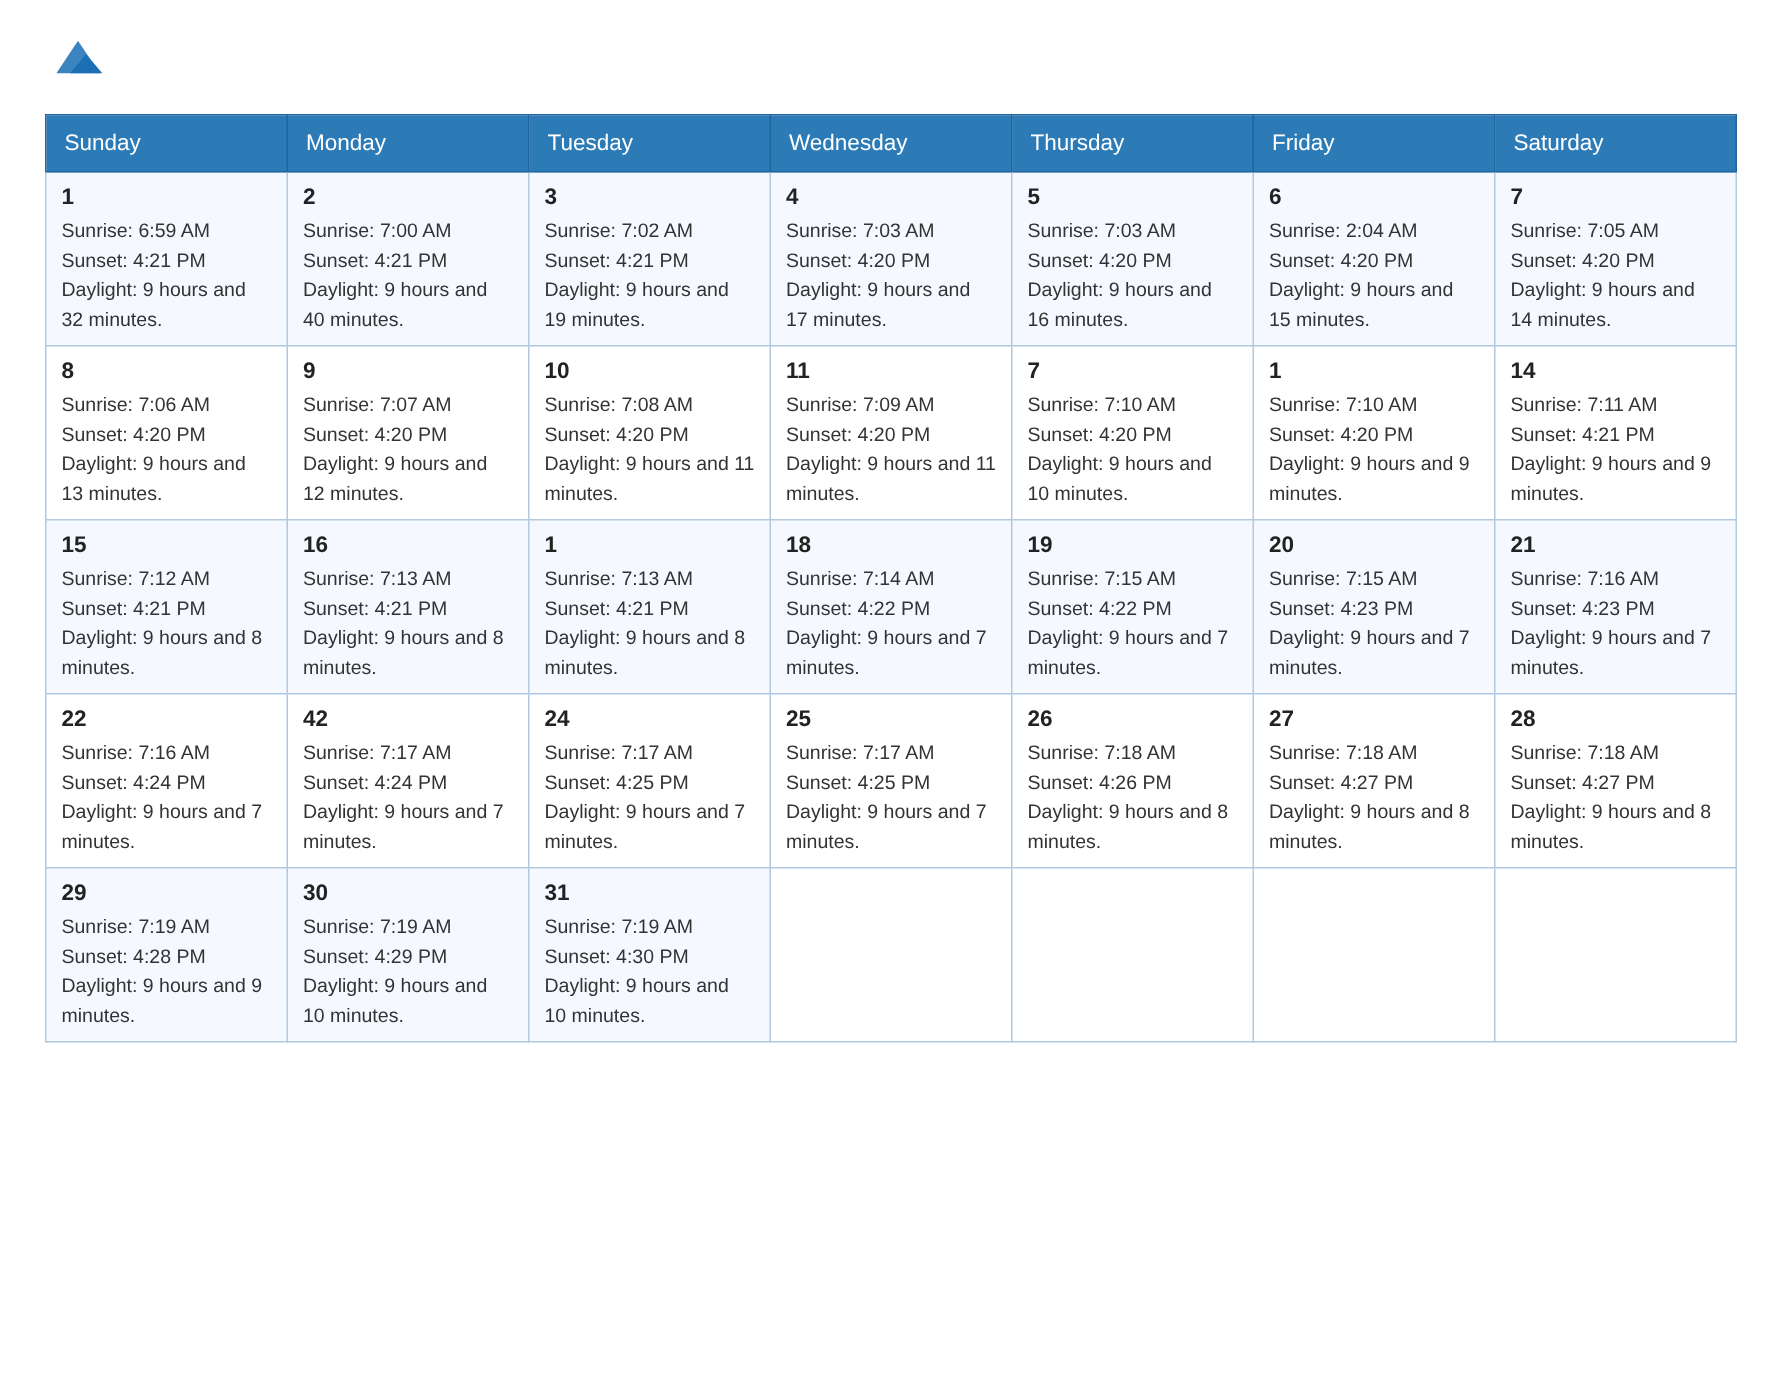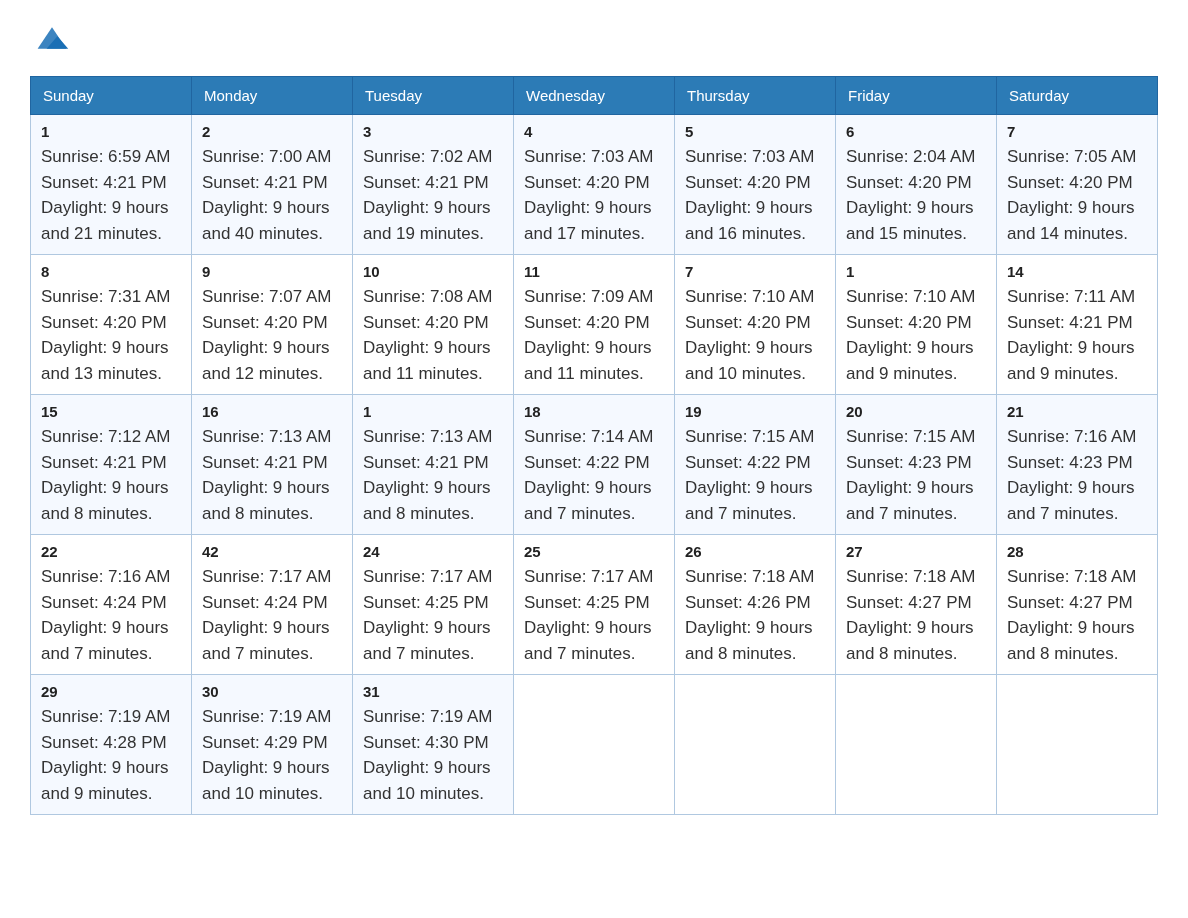--- a/index.html
+++ b/index.html
@@ -72,21 +72,21 @@
       background: #f5f9ff;
     }
     .day-num {
       font-size: 15px;
       font-weight: bold;
       color: #222;
       display: block;
       margin-bottom: 4px;
     }
     .day-info {
-      font-size: 17px;
+      font-size: 13px;
       line-height: 1.5;
       color: #333;
     }
     .empty {
       background: #fff;
     }
   </style>
 </head>
 <body>
 
@@ -119,21 +119,21 @@
         <th>Saturday</th>
       </tr>
   </thead>
   <tbody id="calendar-body">
   <tr>
         <td>
         <span class="day-num">1</span>
         <div class="day-info">
           <span>Sunrise: 6:59 AM</span><br>
           <span>Sunset: 4:21 PM</span><br>
-          <span>Daylight: 9 hours and 21 minutes.</span>
+          <span>Daylight: 9 hours and 32 minutes.</span>
         </div>
       </td>
         <td>
         <span class="day-num">2</span>
         <div class="day-info">
           <span>Sunrise: 7:00 AM</span><br>
           <span>Sunset: 4:21 PM</span><br>
           <span>Daylight: 9 hours and 40 minutes.</span>
         </div>
       </td>
@@ -175,21 +175,21 @@
           <span>Sunrise: 7:05 AM</span><br>
           <span>Sunset: 4:20 PM</span><br>
           <span>Daylight: 9 hours and 14 minutes.</span>
         </div>
       </td>
       </tr>
       <tr>
         <td>
         <span class="day-num">8</span>
         <div class="day-info">
-          <span>Sunrise: 7:31 AM</span><br>
+          <span>Sunrise: 7:06 AM</span><br>
           <span>Sunset: 4:20 PM</span><br>
           <span>Daylight: 9 hours and 13 minutes.</span>
         </div>
       </td>
         <td>
         <span class="day-num">9</span>
         <div class="day-info">
           <span>Sunrise: 7:07 AM</span><br>
           <span>Sunset: 4:20 PM</span><br>
           <span>Daylight: 9 hours and 12 minutes.</span>

